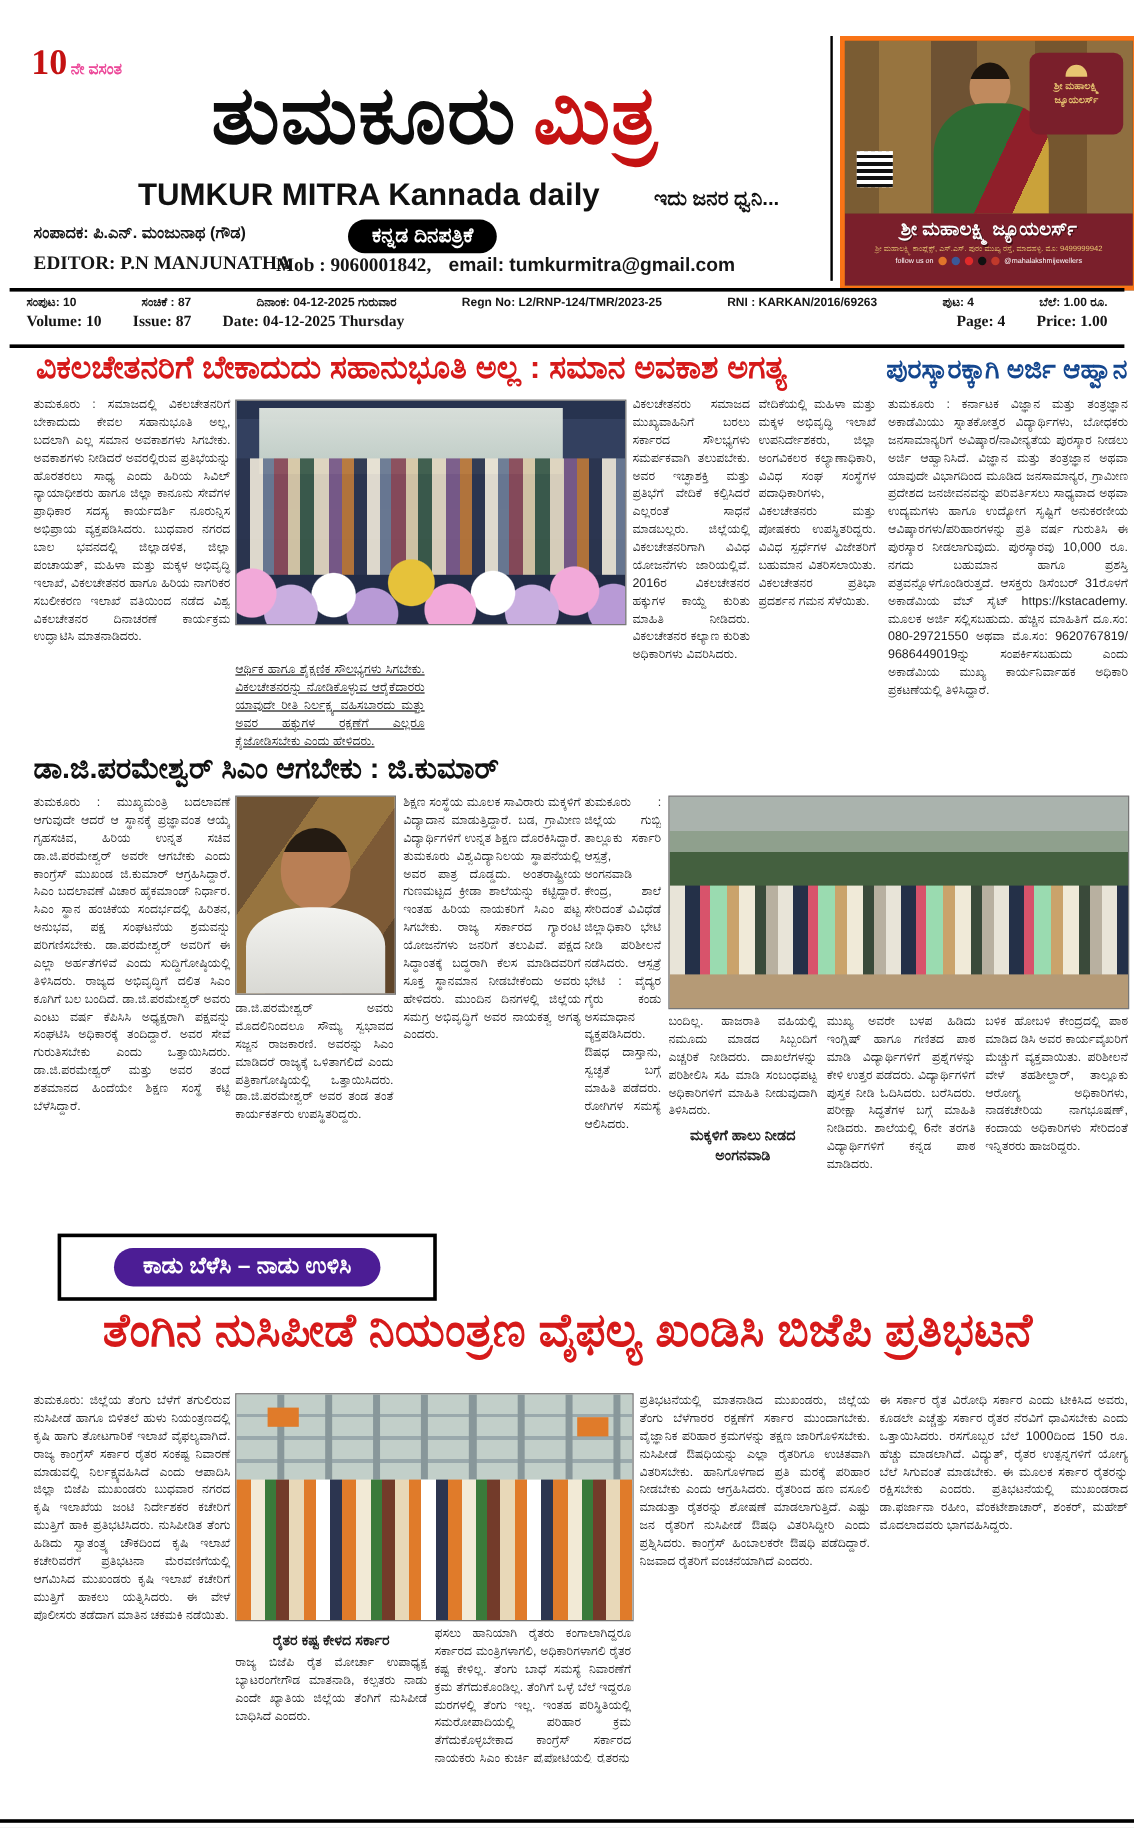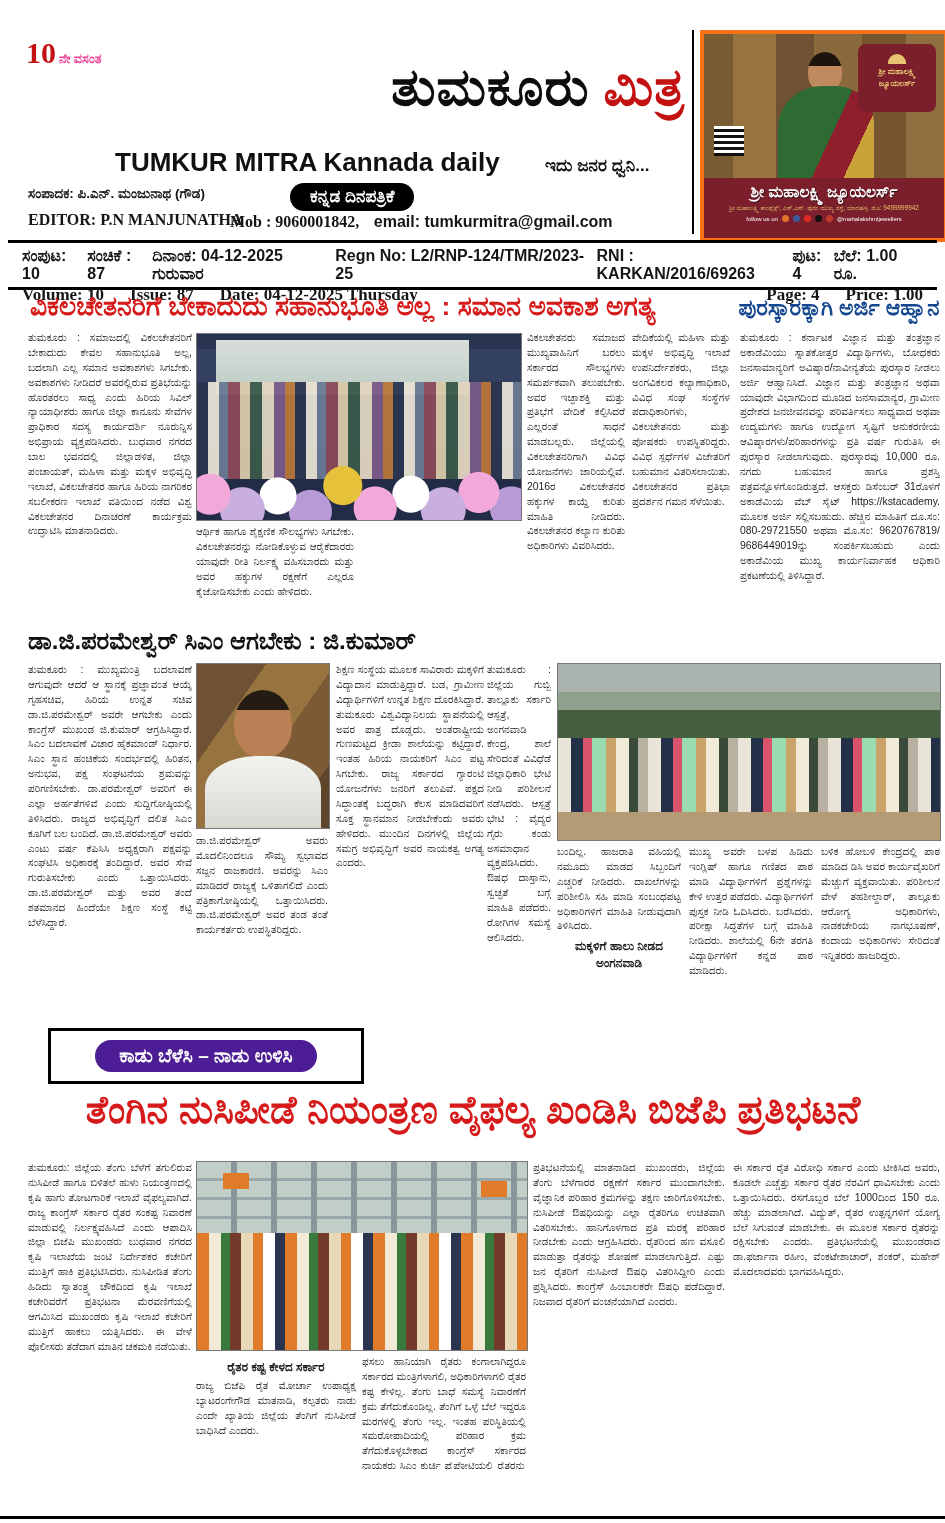--- a/index.html
+++ b/index.html
@@ -3,22 +3,22 @@
 <meta charset="utf-8">
 <style>
   html,body{margin:0;padding:0;background:#e8e8e8;}
   .page{position:relative;width:945px;height:1523px;margin:0 auto;background:#ffffff;
         font-family:"Liberation Sans","DejaVu Sans",sans-serif;overflow:hidden;color:#161616;}
   .abs{position:absolute;}
   
   .edition{left:26px;top:36px;font-family:"Liberation Serif",serif;}
   .edition .num{color:#c41212;font-size:30px;font-weight:bold;}
   .edition .suf{color:#ec4899;font-size:13px;font-weight:bold;margin-left:3px;}
-  .title{left:40px;top:52px;width:645px;text-align:right;font-weight:900;letter-spacing:1px;
-         font-size:52px;line-height:1.35;white-space:nowrap;}
+  .title{left:40px;top:52px;width:645px;text-align:center;font-weight:900;letter-spacing:1px;
+         font-size:67px;line-height:1.35;white-space:nowrap;}
   .title .t-black{color:#0d0d0d;}
   .title .t-red{color:#c41212;margin-left:14px;}
   .sub-en{left:115px;top:147px;font-size:26px;font-weight:bold;color:#111;}
   .slogan{left:545px;top:156px;font-size:17px;font-weight:bold;color:#111;}
   .editor-kn{left:28px;top:186px;font-size:13.5px;font-weight:bold;}
   .badge-pill{left:290px;top:183px;background:#000;color:#fff;border-radius:20px;
               padding:4px 20px;font-size:17px;font-weight:bold;}
   .editor-en{left:28px;top:211px;font-size:16px;font-weight:bold;font-family:"Liberation Serif",serif;}
   .mob-line{left:230px;top:213px;font-size:16px;font-weight:bold;}
   .mob-line .mob{font-family:"Liberation Serif",serif;}
@@ -38,22 +38,22 @@
   .ad-qr{position:absolute;left:10px;top:92px;width:30px;height:30px;background:
      repeating-linear-gradient(0deg,#111 0 3px,#fff 3px 6px),
      repeating-linear-gradient(90deg,rgba(17,17,17,.8) 0 3px,rgba(255,255,255,.8) 3px 6px);}
   .ad-band{position:absolute;left:0;right:0;bottom:0;height:60px;background:#7a1f2b;text-align:center;}
   .ad-brand{color:#fff;font-size:15.5px;font-weight:900;margin-top:5px;text-shadow:1px 1px 0 #3a0d13;}
   .ad-addr{color:#e8c571;font-size:6.4px;margin-top:3px;}
   .ad-social{margin-top:3px;display:flex;justify-content:center;align-items:center;gap:4px;color:#fff;font-size:6px;}
   .dot{width:7px;height:7px;border-radius:50%;display:inline-block;}
   
   .infobar{left:8px;top:240px;width:929px;height:44px;border-top:3px solid #000;border-bottom:3px solid #000;}
-  .inf-kn{display:flex;justify-content:space-between;padding:4px 14px 0;font-size:16px;font-weight:bold;}
-  .inf-en{display:flex;padding:2px 14px 0;font-size:17px;font-weight:bold;font-family:"Liberation Serif",serif;}
+  .inf-kn{display:flex;justify-content:space-between;padding:4px 14px 0;font-size:10px;font-weight:bold;}
+  .inf-en{display:flex;padding:2px 14px 0;font-size:13px;font-weight:bold;font-family:"Liberation Serif",serif;}
   .inf-en .gap{margin-right:26px;}
   .inf-en .spacer{flex:1;}
   
   .hl1{left:30px;top:291px;width:700px;font-size:26.5px;font-weight:900;color:#d61a1a;white-space:nowrap;}
   .hl-award{left:738px;top:295px;width:202px;font-size:22px;font-weight:900;color:#14478f;text-align:center;white-space:nowrap;}
   .hl2{left:28px;top:627px;width:460px;font-size:24px;font-weight:900;color:#111;white-space:nowrap;}
   .hl3{left:487px;top:620px;width:458px;font-size:26.5px;font-weight:900;color:#14478f;text-align:center;white-space:nowrap;}
   .hl4{left:28px;top:1088px;width:890px;font-size:39px;font-weight:900;color:#d61a1a;text-align:center;white-space:nowrap;}
   .subhead{font-weight:bold;text-align:center;font-size:12px;margin:4px 0 3px;}
   
@@ -172,21 +172,21 @@
 
   <div class="abs bt" style="left:28px;top:331px;width:164px;height:290px;">ತುಮಕೂರು : ಸಮಾಜದಲ್ಲಿ ವಿಕಲಚೇತನರಿಗೆ ಬೇಕಾದುದು ಕೇವಲ ಸಹಾನುಭೂತಿ ಅಲ್ಲ, ಬದಲಾಗಿ ಎಲ್ಲ ಸಮಾನ ಅವಕಾಶಗಳು ಸಿಗಬೇಕು. ಅವಕಾಶಗಳು ನೀಡಿದರೆ ಅವರಲ್ಲಿರುವ ಪ್ರತಿಭೆಯನ್ನು ಹೊರತರಲು ಸಾಧ್ಯ ಎಂದು ಹಿರಿಯ ಸಿವಿಲ್ ನ್ಯಾಯಾಧೀಶರು ಹಾಗೂ ಜಿಲ್ಲಾ ಕಾನೂನು ಸೇವೆಗಳ ಪ್ರಾಧಿಕಾರ ಸದಸ್ಯ ಕಾರ್ಯದರ್ಶಿ ನೂರುನ್ನಿಸ ಅಭಿಪ್ರಾಯ ವ್ಯಕ್ತಪಡಿಸಿದರು. ಬುಧವಾರ ನಗರದ ಬಾಲ ಭವನದಲ್ಲಿ ಜಿಲ್ಲಾಡಳಿತ, ಜಿಲ್ಲಾ ಪಂಚಾಯತ್, ಮಹಿಳಾ ಮತ್ತು ಮಕ್ಕಳ ಅಭಿವೃದ್ಧಿ ಇಲಾಖೆ, ವಿಕಲಚೇತನರ ಹಾಗೂ ಹಿರಿಯ ನಾಗರಿಕರ ಸಬಲೀಕರಣ ಇಲಾಖೆ ವತಿಯಿಂದ ನಡೆದ ವಿಶ್ವ ವಿಕಲಚೇತನರ ದಿನಾಚರಣೆ ಕಾರ್ಯಕ್ರಮ ಉದ್ಘಾಟಿಸಿ ಮಾತನಾಡಿದರು.</div>
 
   <div class="abs photo" style="left:196px;top:333px;width:324px;height:186px;">
     <div class="p1-bg"></div>
     <div class="p1-banner"></div>
     <div class="p1-people"></div>
     <div class="p1-balloons"></div>
   </div>
 
-  <div class="abs bt" style="left:196px;top:525px;width:158px;height:96px;">ಆರ್ಥಿಕ ಹಾಗೂ ಶೈಕ್ಷಣಿಕ ಸೌಲಭ್ಯಗಳು ಸಿಗಬೇಕು. ವಿಕಲಚೇತನರನ್ನು ನೋಡಿಕೊಳ್ಳುವ ಆರೈಕೆದಾರರು ಯಾವುದೇ ರೀತಿ ನಿರ್ಲಕ್ಷ್ಯ ವಹಿಸಬಾರದು ಮತ್ತು ಅವರ ಹಕ್ಕುಗಳ ರಕ್ಷಣೆಗೆ ಎಲ್ಲರೂ ಕೈಜೋಡಿಸಬೇಕು ಎಂದು ಹೇಳಿದರು.</div>
+  <div class="abs bt" style="left:196px;top:552px;width:158px;height:96px;text-decoration:underline;">ಆರ್ಥಿಕ ಹಾಗೂ ಶೈಕ್ಷಣಿಕ ಸೌಲಭ್ಯಗಳು ಸಿಗಬೇಕು. ವಿಕಲಚೇತನರನ್ನು ನೋಡಿಕೊಳ್ಳುವ ಆರೈಕೆದಾರರು ಯಾವುದೇ ರೀತಿ ನಿರ್ಲಕ್ಷ್ಯ ವಹಿಸಬಾರದು ಮತ್ತು ಅವರ ಹಕ್ಕುಗಳ ರಕ್ಷಣೆಗೆ ಎಲ್ಲರೂ ಕೈಜೋಡಿಸಬೇಕು ಎಂದು ಹೇಳಿದರು.</div>
   <div class="abs bt" style="left:527px;top:331px;width:98px;height:290px;">ವಿಕಲಚೇತನರು ಸಮಾಜದ ಮುಖ್ಯವಾಹಿನಿಗೆ ಬರಲು ಸರ್ಕಾರದ ಸೌಲಭ್ಯಗಳು ಸಮರ್ಪಕವಾಗಿ ತಲುಪಬೇಕು. ಅವರ ಇಚ್ಛಾಶಕ್ತಿ ಮತ್ತು ಪ್ರತಿಭೆಗೆ ವೇದಿಕೆ ಕಲ್ಪಿಸಿದರೆ ಎಲ್ಲರಂತೆ ಸಾಧನೆ ಮಾಡಬಲ್ಲರು. ಜಿಲ್ಲೆಯಲ್ಲಿ ವಿಕಲಚೇತನರಿಗಾಗಿ ವಿವಿಧ ಯೋಜನೆಗಳು ಜಾರಿಯಲ್ಲಿವೆ. 2016ರ ವಿಕಲಚೇತನರ ಹಕ್ಕುಗಳ ಕಾಯ್ದೆ ಕುರಿತು ಮಾಹಿತಿ ನೀಡಿದರು. ವಿಕಲಚೇತನರ ಕಲ್ಯಾಣ ಕುರಿತು ಅಧಿಕಾರಿಗಳು ವಿವರಿಸಿದರು.</div>
   <div class="abs bt" style="left:632px;top:331px;width:98px;height:290px;">ವೇದಿಕೆಯಲ್ಲಿ ಮಹಿಳಾ ಮತ್ತು ಮಕ್ಕಳ ಅಭಿವೃದ್ಧಿ ಇಲಾಖೆ ಉಪನಿರ್ದೇಶಕರು, ಜಿಲ್ಲಾ ಅಂಗವಿಕಲರ ಕಲ್ಯಾಣಾಧಿಕಾರಿ, ವಿವಿಧ ಸಂಘ ಸಂಸ್ಥೆಗಳ ಪದಾಧಿಕಾರಿಗಳು, ವಿಕಲಚೇತನರು ಮತ್ತು ಪೋಷಕರು ಉಪಸ್ಥಿತರಿದ್ದರು. ವಿವಿಧ ಸ್ಪರ್ಧೆಗಳ ವಿಜೇತರಿಗೆ ಬಹುಮಾನ ವಿತರಿಸಲಾಯಿತು. ವಿಕಲಚೇತನರ ಪ್ರತಿಭಾ ಪ್ರದರ್ಶನ ಗಮನ ಸೆಳೆಯಿತು.</div>
 
   <div class="abs bt" style="left:740px;top:331px;width:200px;height:290px;">ತುಮಕೂರು : ಕರ್ನಾಟಕ ವಿಜ್ಞಾನ ಮತ್ತು ತಂತ್ರಜ್ಞಾನ ಅಕಾಡೆಮಿಯು ಸ್ನಾತಕೋತ್ತರ ವಿದ್ಯಾರ್ಥಿಗಳು, ಬೋಧಕರು ಜನಸಾಮಾನ್ಯರಿಗೆ ಅವಿಷ್ಕಾರ/ನಾವೀನ್ಯತೆಯ ಪುರಸ್ಕಾರ ನೀಡಲು ಅರ್ಜಿ ಆಹ್ವಾನಿಸಿದೆ. ವಿಜ್ಞಾನ ಮತ್ತು ತಂತ್ರಜ್ಞಾನ ಅಥವಾ ಯಾವುದೇ ವಿಭಾಗದಿಂದ ಮೂಡಿದ ಜನಸಾಮಾನ್ಯರ, ಗ್ರಾಮೀಣ ಪ್ರದೇಶದ ಜನಜೀವನವನ್ನು ಪರಿವರ್ತಿಸಲು ಸಾಧ್ಯವಾದ ಅಥವಾ ಉದ್ಯಮಗಳು ಹಾಗೂ ಉದ್ಯೋಗ ಸೃಷ್ಟಿಗೆ ಅನುಕರಣೀಯ ಆವಿಷ್ಕಾರಗಳು/ಪರಿಹಾರಗಳನ್ನು ಪ್ರತಿ ವರ್ಷ ಗುರುತಿಸಿ ಈ ಪುರಸ್ಕಾರ ನೀಡಲಾಗುವುದು. ಪುರಸ್ಕಾರವು 10,000 ರೂ. ನಗದು ಬಹುಮಾನ ಹಾಗೂ ಪ್ರಶಸ್ತಿ ಪತ್ರವನ್ನೊಳಗೊಂಡಿರುತ್ತದೆ. ಆಸಕ್ತರು ಡಿಸೆಂಬರ್ 31ರೊಳಗೆ ಅಕಾಡೆಮಿಯ ವೆಬ್ ಸೈಟ್ https://kstacademy. ಮೂಲಕ ಅರ್ಜಿ ಸಲ್ಲಿಸಬಹುದು. ಹೆಚ್ಚಿನ ಮಾಹಿತಿಗೆ ದೂ.ಸಂ: 080-29721550 ಅಥವಾ ಮೊ.ಸಂ: 9620767819/ 9686449019ನ್ನು ಸಂಪರ್ಕಿಸಬಹುದು ಎಂದು ಅಕಾಡೆಮಿಯ ಮುಖ್ಯ ಕಾರ್ಯನಿರ್ವಾಹಕ ಅಧಿಕಾರಿ ಪ್ರಕಟಣೆಯಲ್ಲಿ ತಿಳಿಸಿದ್ದಾರೆ.</div>
 
   <div class="abs hl2">ಡಾ.ಜಿ.ಪರಮೇಶ್ವರ್ ಸಿಎಂ ಆಗಬೇಕು : ಜಿ.ಕುಮಾರ್</div>
   <div class="abs bt" style="left:28px;top:663px;width:164px;height:362px;">ತುಮಕೂರು : ಮುಖ್ಯಮಂತ್ರಿ ಬದಲಾವಣೆ ಆಗುವುದೇ ಆದರೆ ಆ ಸ್ಥಾನಕ್ಕೆ ಪ್ರಜ್ಞಾವಂತ ಆಯ್ಕೆ ಗೃಹಸಚಿವ, ಹಿರಿಯ ಉನ್ನತ ಸಚಿವ ಡಾ.ಜಿ.ಪರಮೇಶ್ವರ್ ಅವರೇ ಆಗಬೇಕು ಎಂದು ಕಾಂಗ್ರೆಸ್ ಮುಖಂಡ ಜಿ.ಕುಮಾರ್ ಆಗ್ರಹಿಸಿದ್ದಾರೆ. ಸಿಎಂ ಬದಲಾವಣೆ ವಿಚಾರ ಹೈಕಮಾಂಡ್ ನಿರ್ಧಾರ. ಸಿಎಂ ಸ್ಥಾನ ಹಂಚಿಕೆಯ ಸಂದರ್ಭದಲ್ಲಿ ಹಿರಿತನ, ಅನುಭವ, ಪಕ್ಷ ಸಂಘಟನೆಯ ಶ್ರಮವನ್ನು ಪರಿಗಣಿಸಬೇಕು. ಡಾ.ಪರಮೇಶ್ವರ್ ಅವರಿಗೆ ಈ ಎಲ್ಲಾ ಅರ್ಹತೆಗಳಿವೆ ಎಂದು ಸುದ್ದಿಗೋಷ್ಠಿಯಲ್ಲಿ ತಿಳಿಸಿದರು. ರಾಜ್ಯದ ಅಭಿವೃದ್ಧಿಗೆ ದಲಿತ ಸಿಎಂ ಕೂಗಿಗೆ ಬಲ ಬಂದಿದೆ. ಡಾ.ಜಿ.ಪರಮೇಶ್ವರ್ ಅವರು ಎಂಟು ವರ್ಷ ಕೆಪಿಸಿಸಿ ಅಧ್ಯಕ್ಷರಾಗಿ ಪಕ್ಷವನ್ನು ಸಂಘಟಿಸಿ ಅಧಿಕಾರಕ್ಕೆ ತಂದಿದ್ದಾರೆ. ಅವರ ಸೇವೆ ಗುರುತಿಸಬೇಕು ಎಂದು ಒತ್ತಾಯಿಸಿದರು. ಡಾ.ಜಿ.ಪರಮೇಶ್ವರ್ ಮತ್ತು ಅವರ ತಂದೆ ಶತಮಾನದ ಹಿಂದೆಯೇ ಶಿಕ್ಷಣ ಸಂಸ್ಥೆ ಕಟ್ಟಿ ಬೆಳೆಸಿದ್ದಾರೆ.</div>
 
   <div class="abs photo" style="left:196px;top:663px;width:132px;height:164px;">
     <div class="p2-bg"></div>

